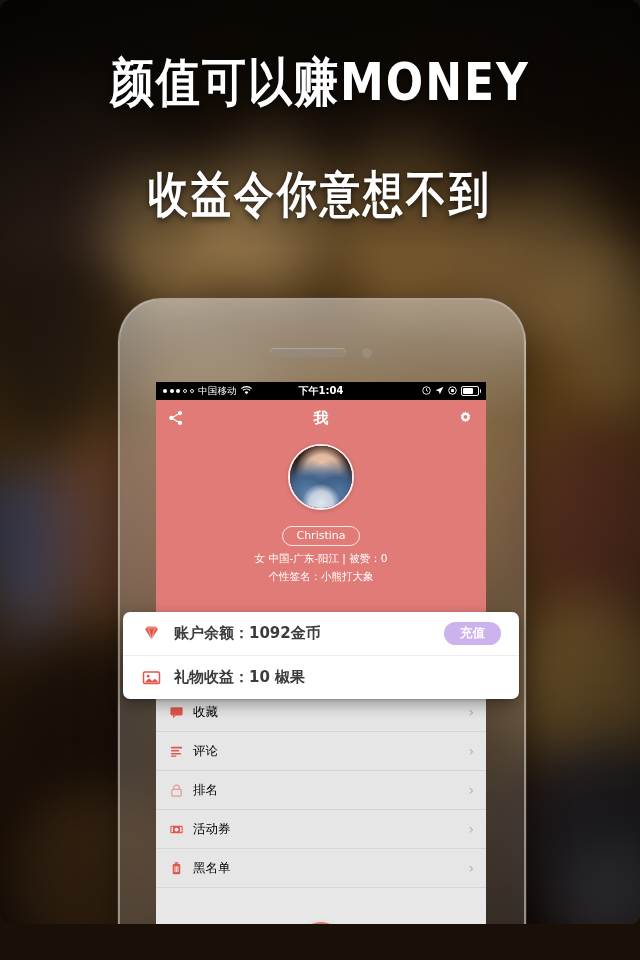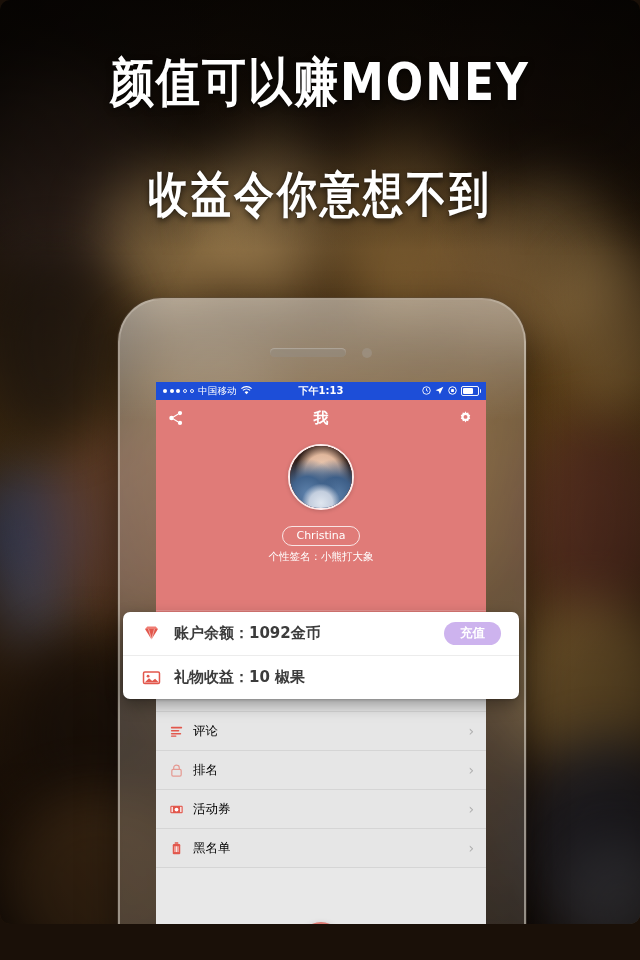--- a/index.html
+++ b/index.html
@@ -75,21 +75,21 @@
   .camdot{position:absolute;left:50%;top:48px;margin-left:40px;width:10px;height:10px;border-radius:50%;
     background:rgba(160,150,138,.6);}
 
   
   .screen{
     position:absolute;left:36px;top:82px;width:330px;height:598px;
     background:#e8e8e8;overflow:hidden;
     font-size:12px;color:#444;
   }
   
-  .statusbar{height:18px;background:#1d4ed8;display:flex;align-items:center;
+  .statusbar{height:18px;background:#000000;display:flex;align-items:center;
     padding:0 7px;color:#fff;font-size:10px;position:relative;}
   .sb-left{display:flex;align-items:center;gap:4px;}
   .dots{display:flex;align-items:center;gap:2.5px;}
   .dot{width:4px;height:4px;border-radius:50%;background:#fff;}
   .dot.hollow{background:transparent;border:1px solid rgba(255,255,255,.9);width:2.5px;height:2.5px;}
   .carrier{font-size:9.5px;letter-spacing:.2px;}
   .sb-time{position:absolute;left:0;right:0;text-align:center;font-size:10px;font-weight:bold;pointer-events:none;}
   .sb-right{margin-left:auto;display:flex;align-items:center;gap:4px;position:relative;z-index:2;}
   .ic-sm{font-size:9px;line-height:1;}
   .battery{width:16px;height:8px;border:1px solid rgba(255,255,255,.95);border-radius:2px;position:relative;}
@@ -211,21 +211,21 @@
           </span>
           <span class="carrier">中国移动</span>
           <span>
             <svg width="11" height="9" viewBox="0 0 11 9">
                 <path d="M5.5 8.3 3.6 6.2a2.8 2.8 0 0 1 3.8 0L5.5 8.3z" fill="#fff"></path>
                 <path d="M1.9 4.4a5.2 5.2 0 0 1 7.2 0" stroke="#fff" stroke-width="1.1" fill="none"></path>
                 <path d="M.4 2.6a7.6 7.6 0 0 1 10.2 0" stroke="#fff" stroke-width="1.1" fill="none"></path>
               </svg>
           </span>
         </div>
-        <div class="sb-time">下午1:13</div>
+        <div class="sb-time">下午1:04</div>
         <div class="sb-right">
           <span class="ic-sm">
             <svg width="9" height="9" viewBox="0 0 10 10">
                 <circle cx="5" cy="5" r="4.2" stroke="#fff" stroke-width="1" fill="none"></circle>
                 <path d="M5 2.6V5l1.7 1" stroke="#fff" stroke-width="1" fill="none"></path>
               </svg>
           </span>
           <span class="ic-sm">
             <svg width="9" height="9" viewBox="0 0 10 10">
                 <path d="M9.3.7 .7 4.6l3.5 1.2 1.2 3.5L9.3.7z" fill="#fff"></path>
@@ -259,20 +259,21 @@
               <circle cx="10" cy="8.1" r="2.3" fill="#e07b78"></circle>
             </svg>
         </span>
       </div>
 
       <div class="profile">
         <div class="avatar">
             <div class="ph"></div>
           </div>
         <div class="nametag">Christina</div>
+        <div class="meta">女 中国-广东-阳江 | 被赞：0</div>
         <div class="sign">个性签名：小熊打大象</div>
       </div>
 
       <div class="pinkrows">
         <div class="pinkrow" style="height:36px;border-top:none;"></div>
         <div class="pinkrow">
           <span class="ico">
             <svg width="12" height="12" viewBox="0 0 14 14">
                 <rect x="1" y="3" width="12" height="9" rx="1" stroke="rgba(255,255,255,.75)" stroke-width="1.2" fill="none"></rect>
                 <circle cx="4.6" cy="6.3" r="1.1" fill="rgba(255,255,255,.75)"></circle>

